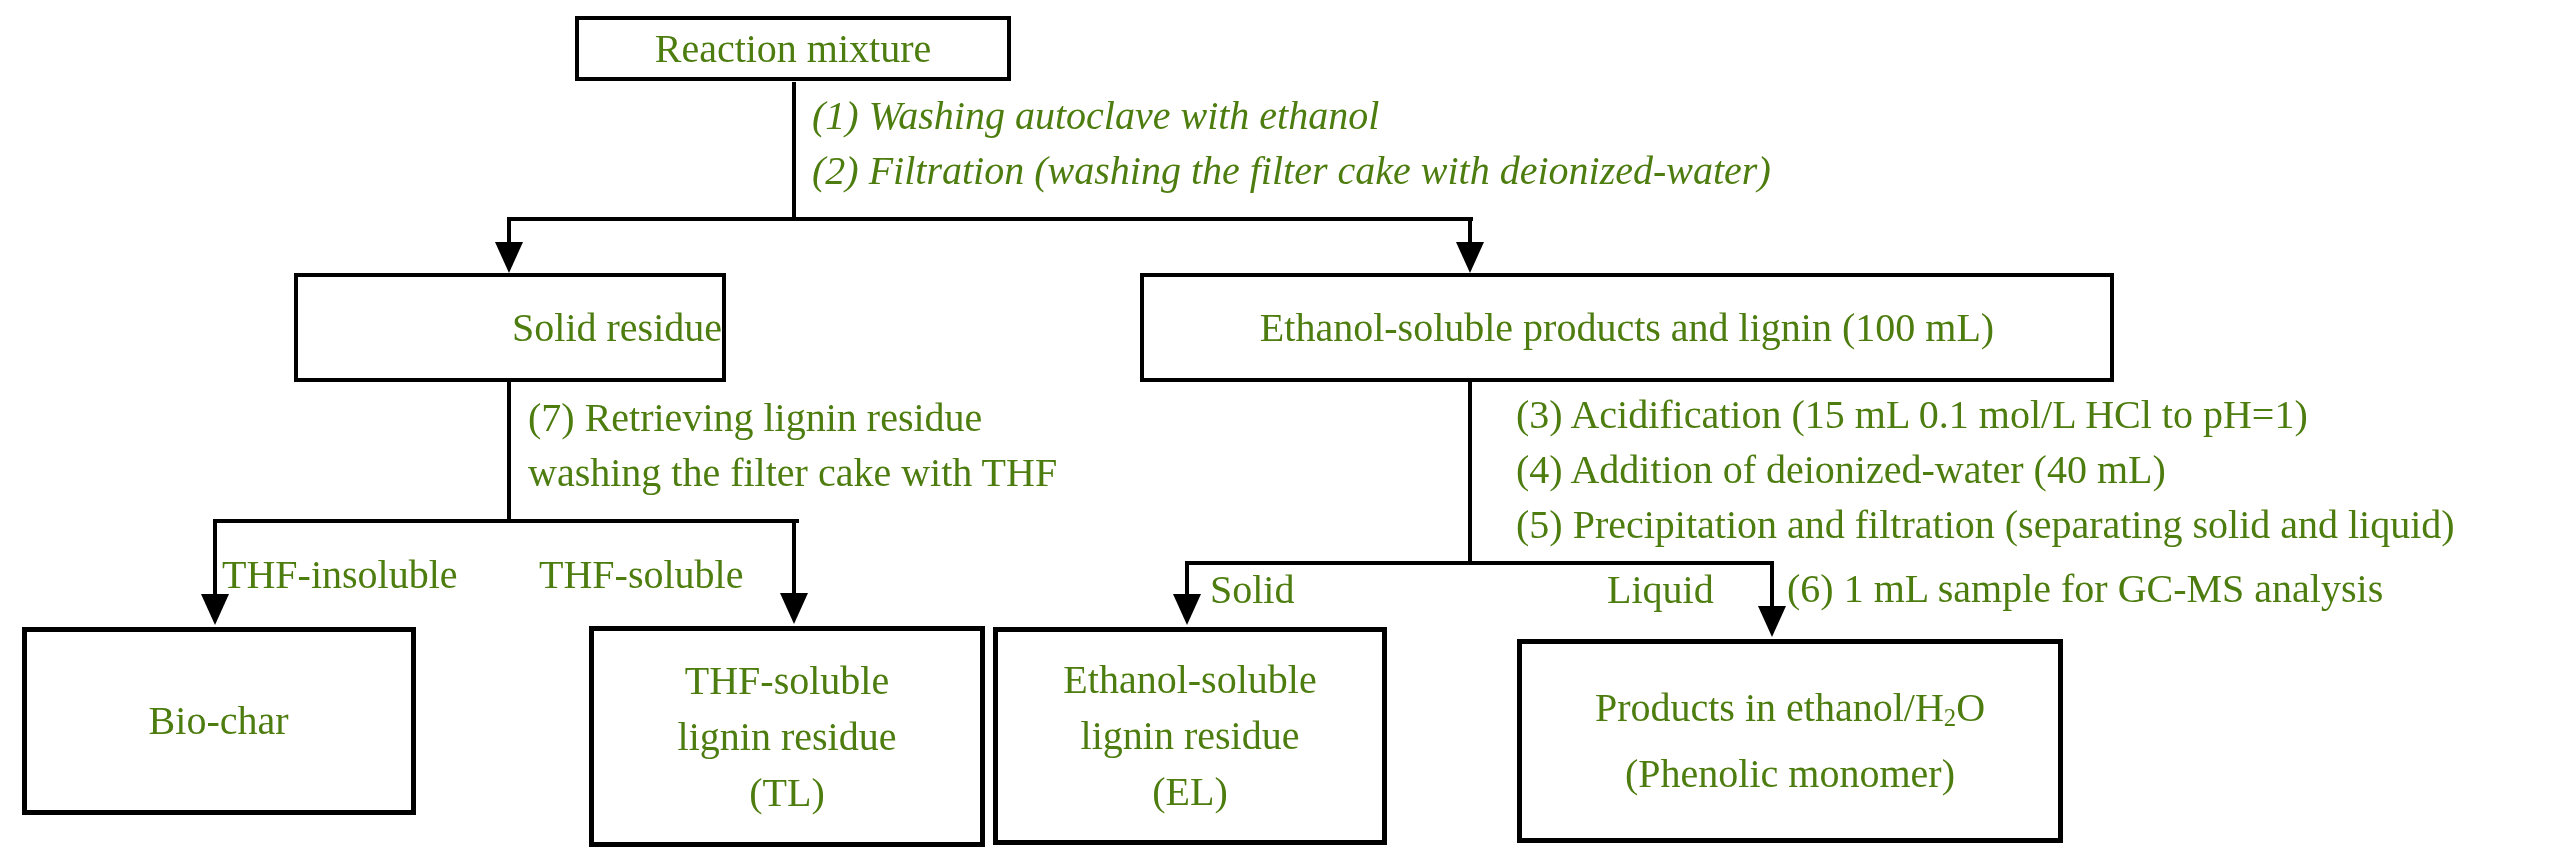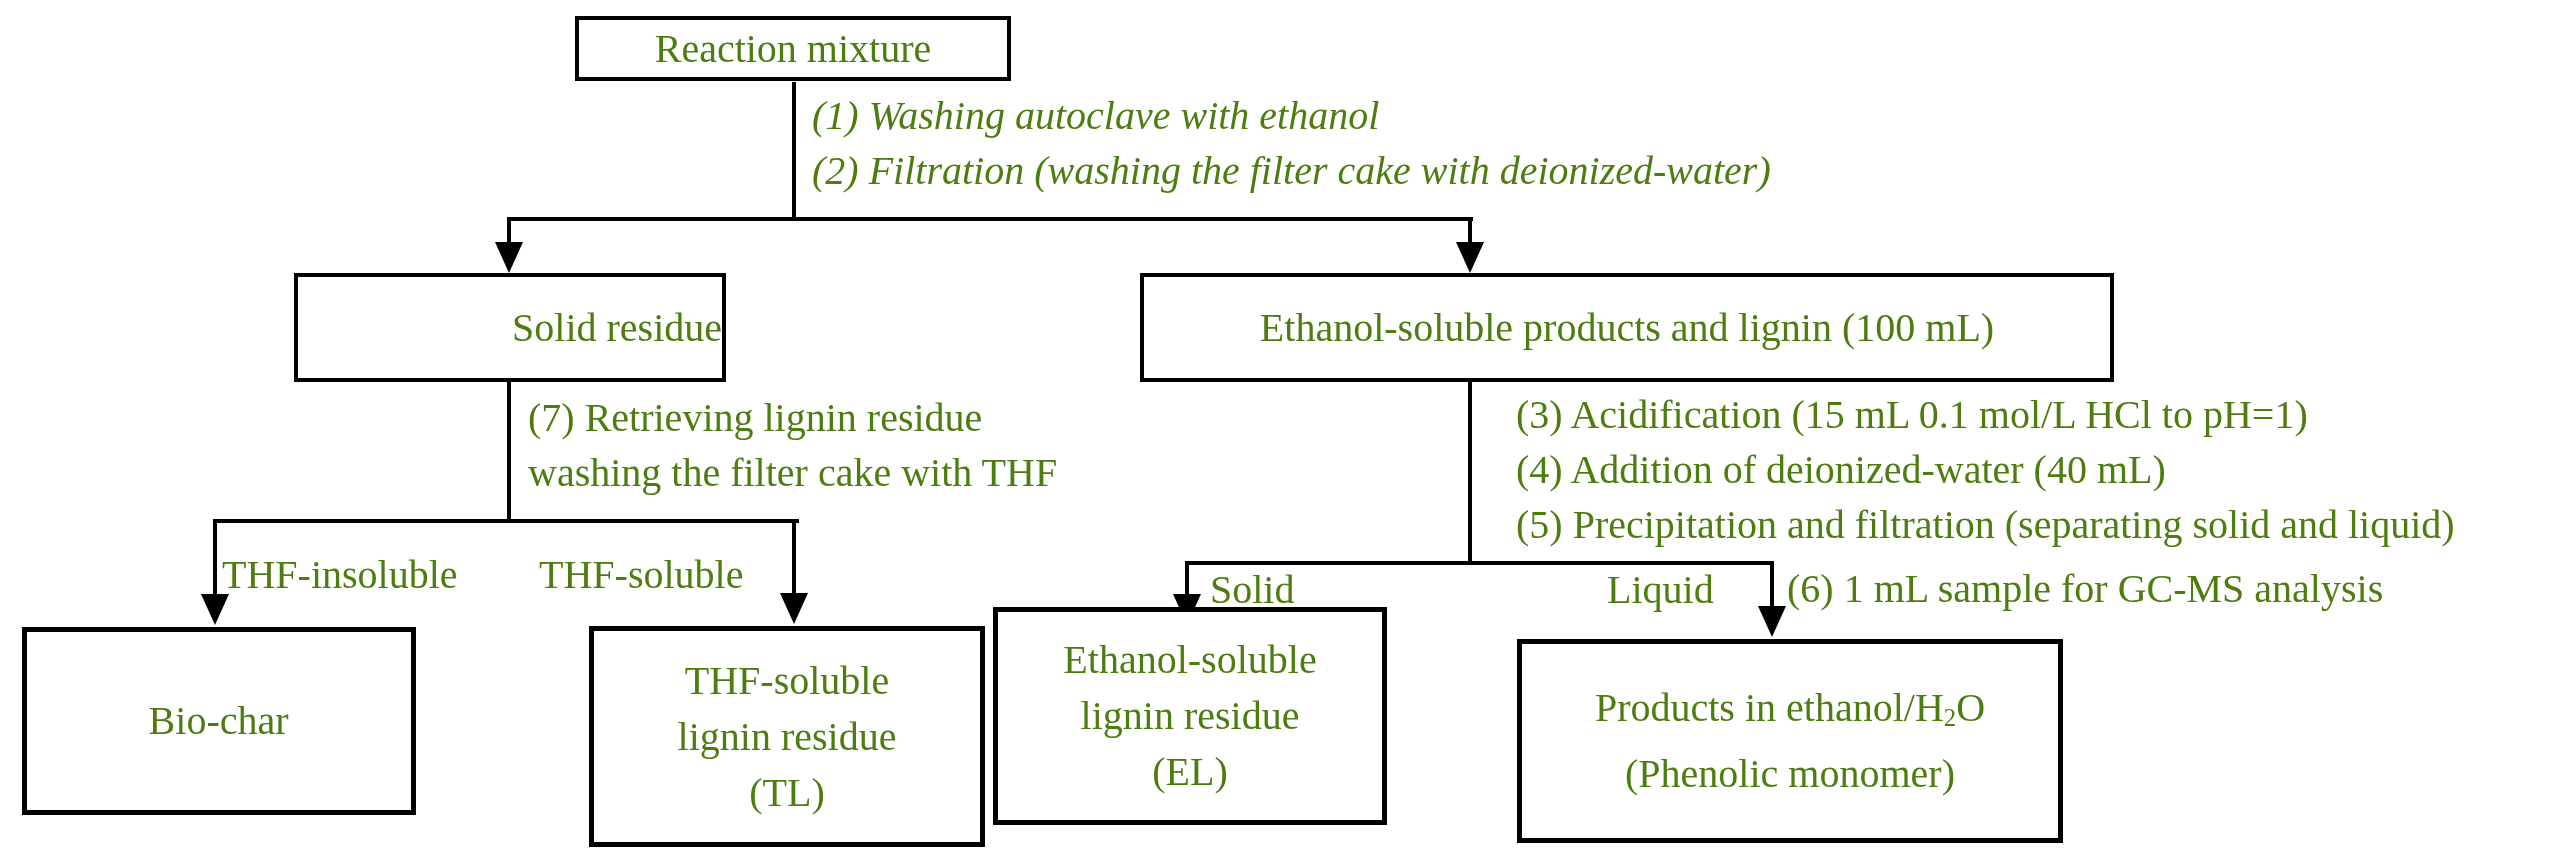--- a/index.html
+++ b/index.html
@@ -112,21 +112,21 @@
   <div class="box thick" style="left:21.6px; top:627px; width:394px; height:188px;">
     <div>Bio-char</div>
   </div>
 
   <div class="box thick" style="left:589px; top:626px; width:396px; height:221px;">
     <div>THF-soluble</div>
     <div>lignin residue</div>
     <div>(TL)</div>
   </div>
 
-  <div class="box thick" style="left:993px; top:607px; width:394px; height:218px;">
+  <div class="box thick" style="left:993px; top:627px; width:394px; height:218px;">
     <div>Ethanol-soluble</div>
     <div>lignin residue</div>
     <div>(EL)</div>
   </div>
 
   <div class="box thick" style="left:1517px; top:639px; width:546px; height:204px;align-items:center;">
     <div>
       <span>Products in ethanol/H</span><span class="sub">2</span><span>O</span>
     </div>
     <div>(Phenolic monomer)</div>

